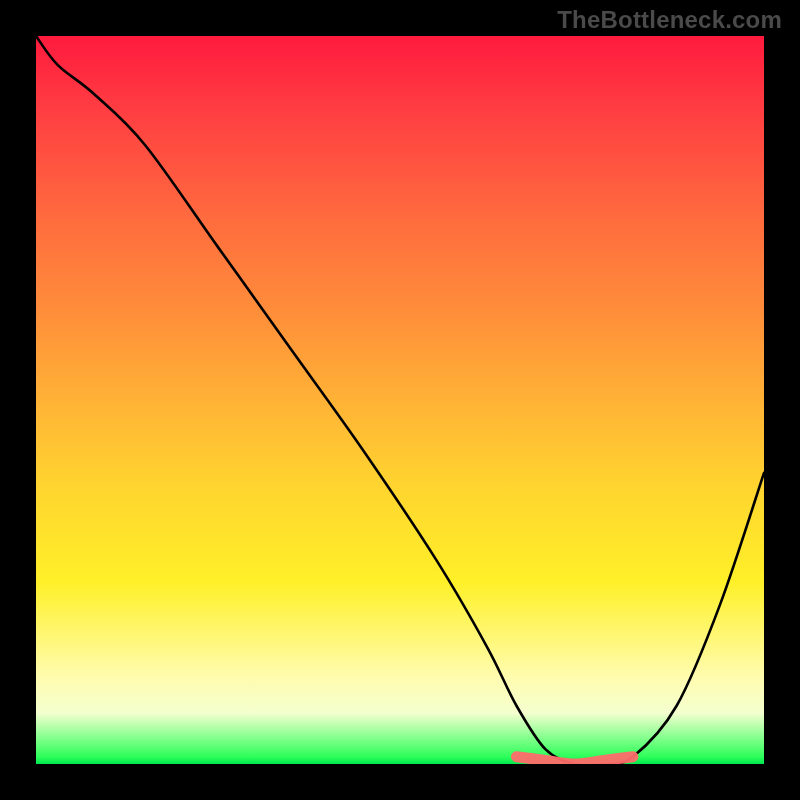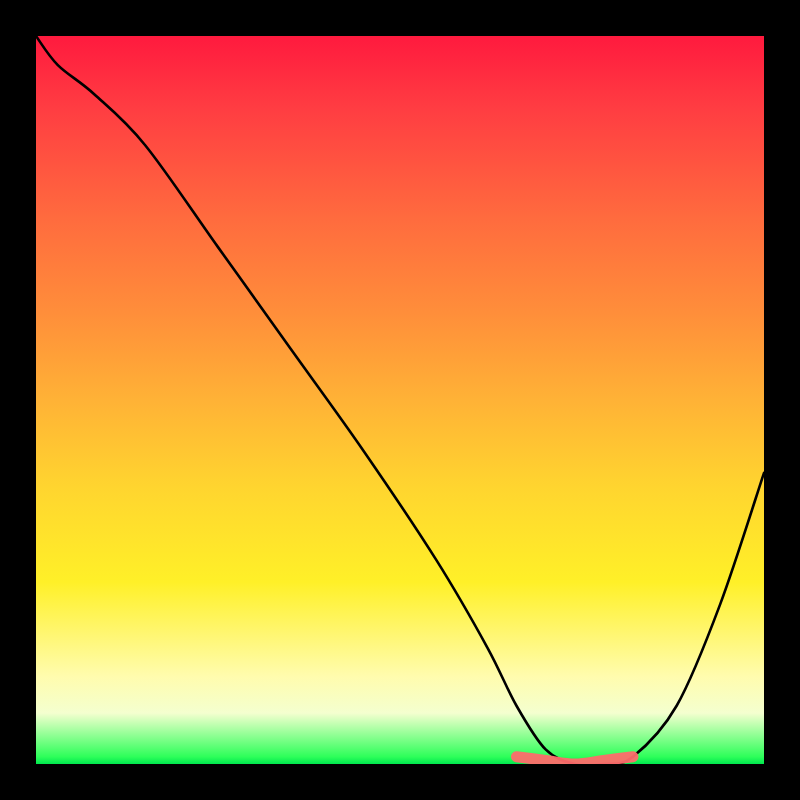--- a/index.html
+++ b/index.html
@@ -64,14 +64,15 @@
     <svg class="curve" width="728" height="728" viewBox="0 0 728 728">
       <g id="curve-main">
           <path d="M 0,0 C 3.64,4.853333333333334 12.133333333333333,19.413333333333334 21.84,29.120000000000005 C 31.546666666666667,38.826666666666675 43.68,44.89333333333334 58.24,58.24000000000001 C 72.8,71.58666666666669 88.57333333333334,83.72000000000004 109.2,109.20000000000005 C 129.82666666666665,134.68000000000004 157.73333333333335,177.14666666666668 182,211.12 C 206.26666666666665,245.09333333333333 230.5333333333333,279.0666666666667 254.79999999999998,313.04 C 279.06666666666666,347.0133333333333 303.33333333333337,379.7733333333333 327.6,414.96 C 351.8666666666667,450.14666666666665 379.77333333333337,491.4 400.40000000000003,524.16 C 421.0266666666667,556.92 438.0133333333333,587.2533333333333 451.36,611.52 C 464.7066666666667,635.7866666666666 470.77333333333337,652.7733333333333 480.48,669.76 C 490.18666666666667,686.7466666666667 499.8933333333333,703.7333333333333 509.59999999999997,713.44 C 519.3066666666666,723.1466666666668 529.0133333333333,725.5733333333334 538.72,728 C 548.4266666666667,730.4266666666666 558.1333333333334,729.2133333333334 567.84,728 C 577.5466666666666,726.7866666666666 584.8266666666666,730.4266666666667 596.9599999999999,720.72 C 609.0933333333332,711.0133333333333 626.0799999999999,695.24 640.64,669.76 C 655.2,644.28 669.76,606.6666666666667 684.3199999999999,567.84 C 698.8799999999999,529.0133333333333 720.72,458.64 728,436.8" fill="none" stroke="#000000" stroke-width="2.6" stroke-linecap="round"></path>
         </g>
       <g id="curve-highlight">
           <path d="M 480.48,720.72 C 485.33333333333337,721.3266666666667 499.8933333333333,723.1466666666666 509.59999999999997,724.36 C 519.3066666666666,725.5733333333334 529.0133333333333,728 538.72,728 C 548.4266666666667,728 558.1333333333334,725.5733333333334 567.84,724.36 C 577.5466666666666,723.1466666666666 592.1066666666666,721.3266666666667 596.9599999999999,720.72" fill="none" stroke="#ff6b6b" stroke-width="11" stroke-linecap="round" opacity="0.95"></path>
         </g>
     </svg>
   </div>
 
+  <div class="watermark">TheBottleneck.com</div>
 
 </div>
 
 </body></html>

